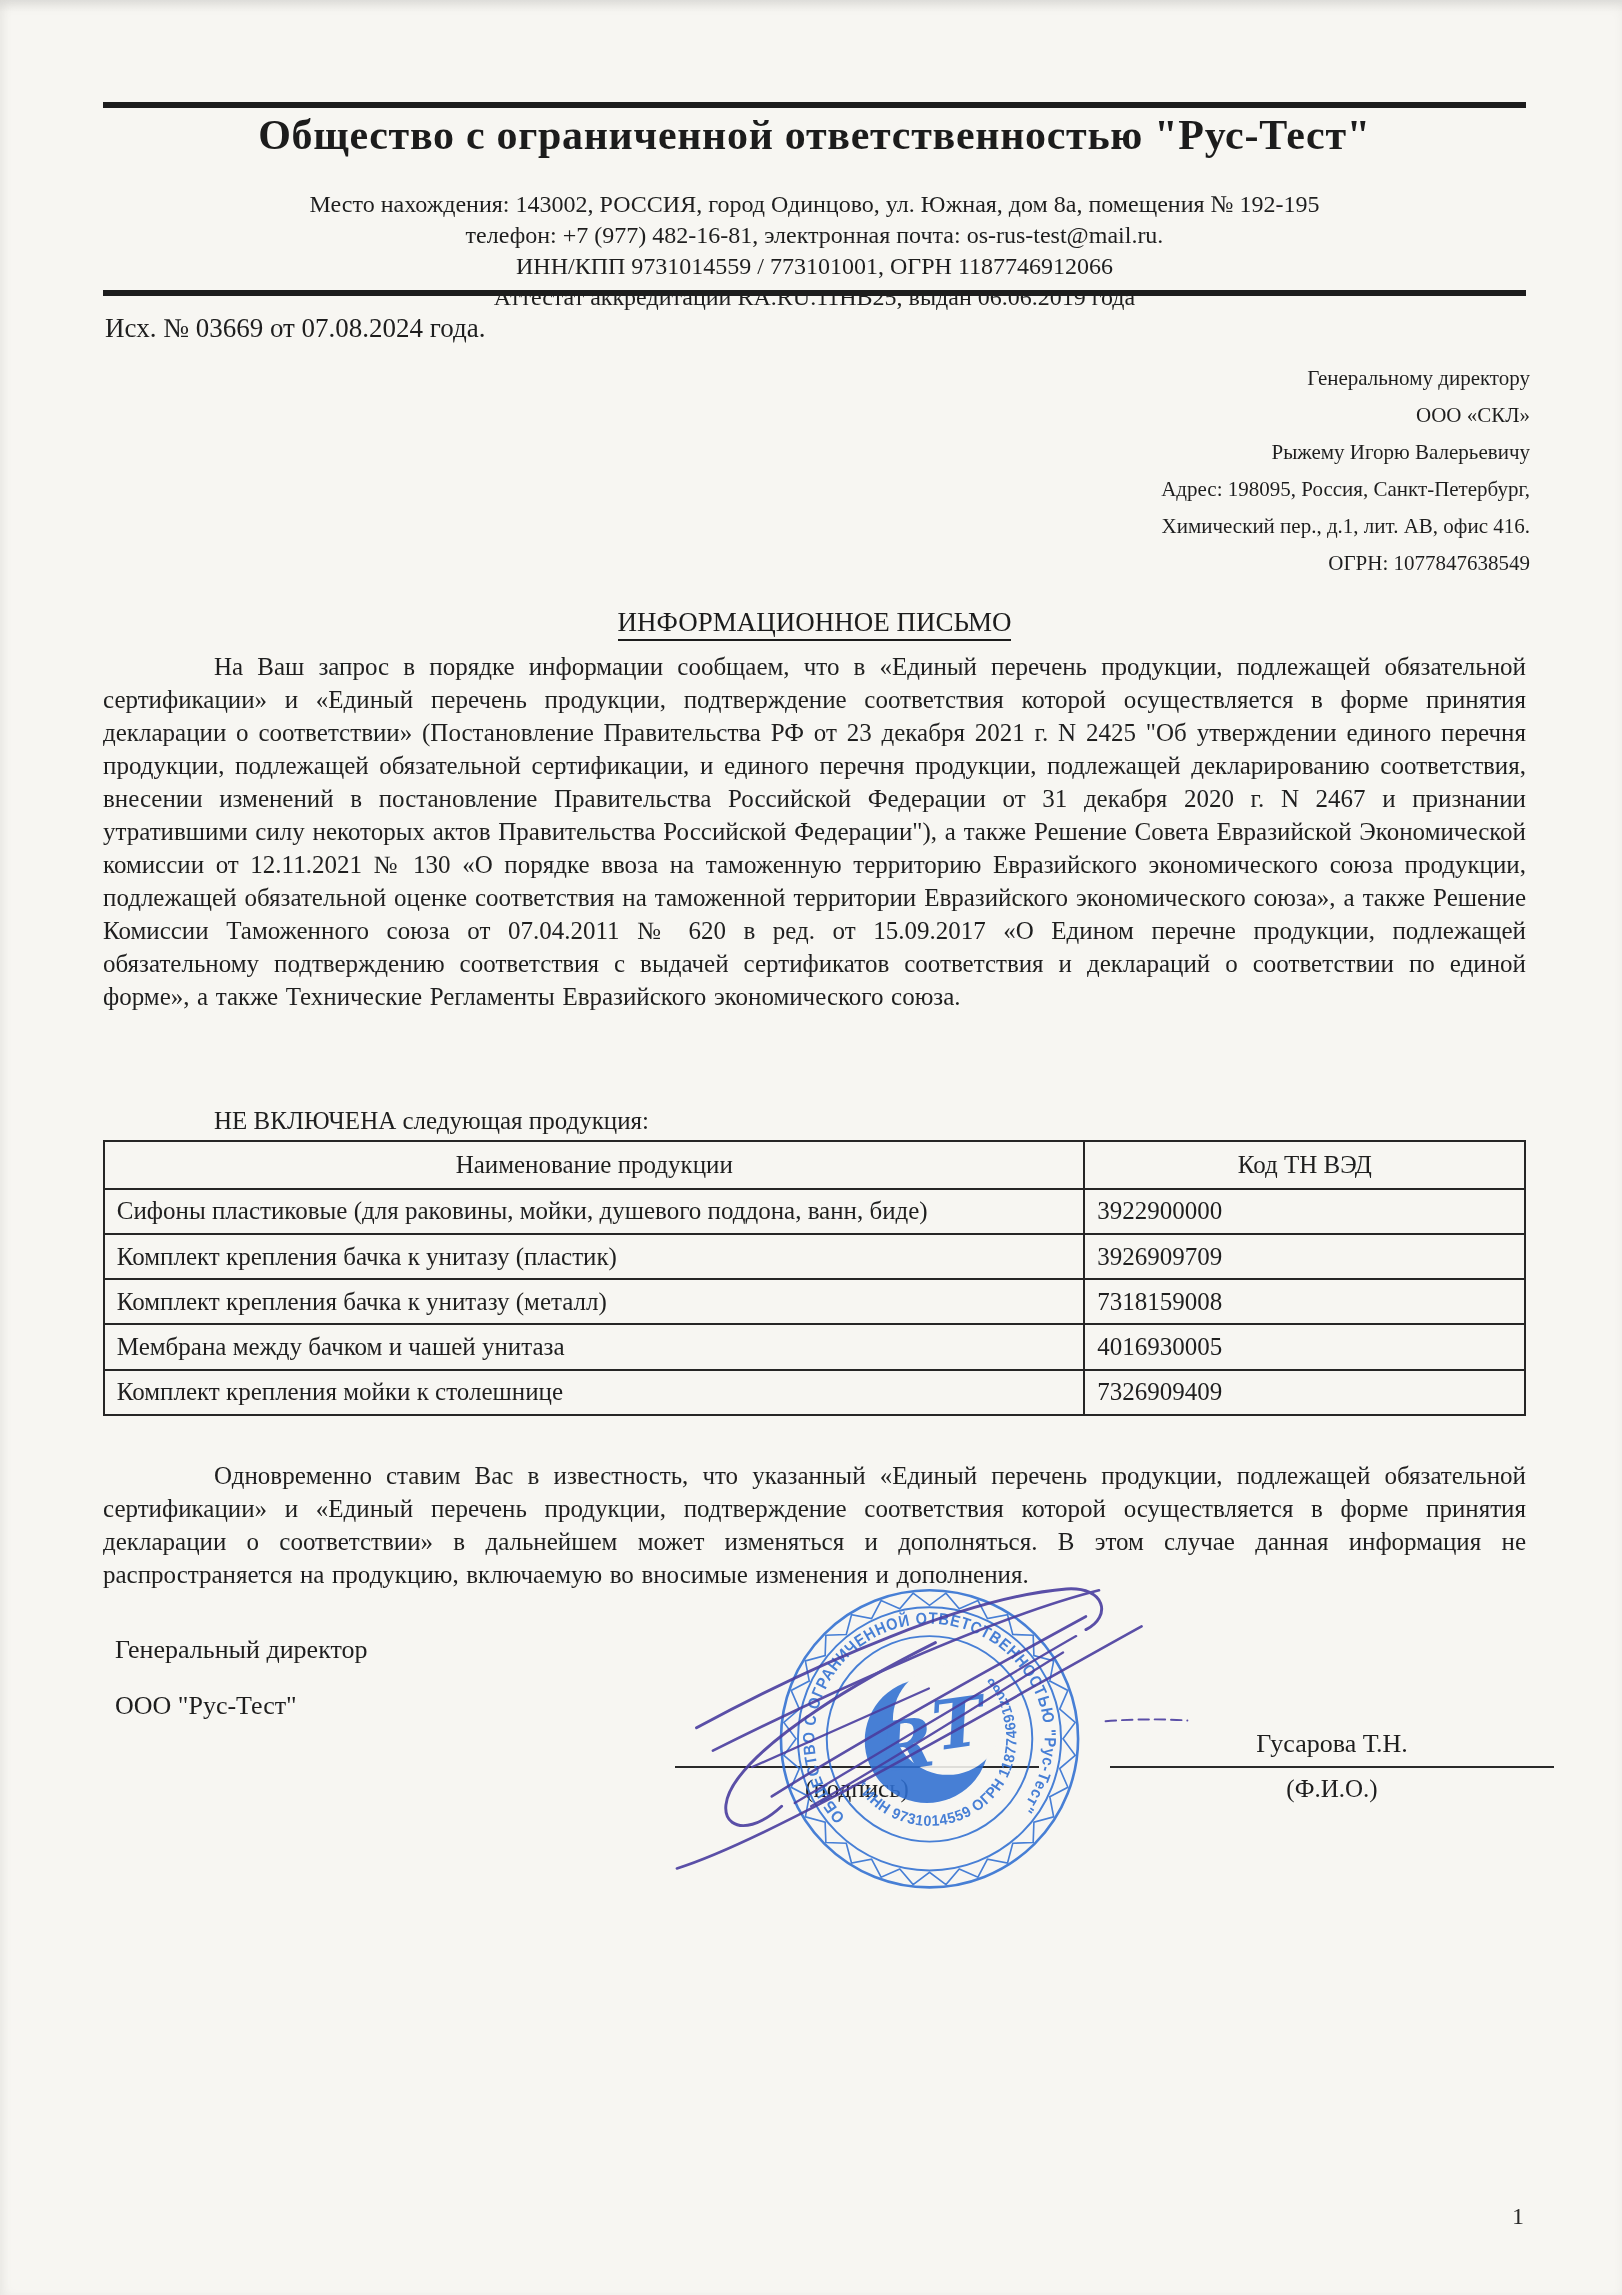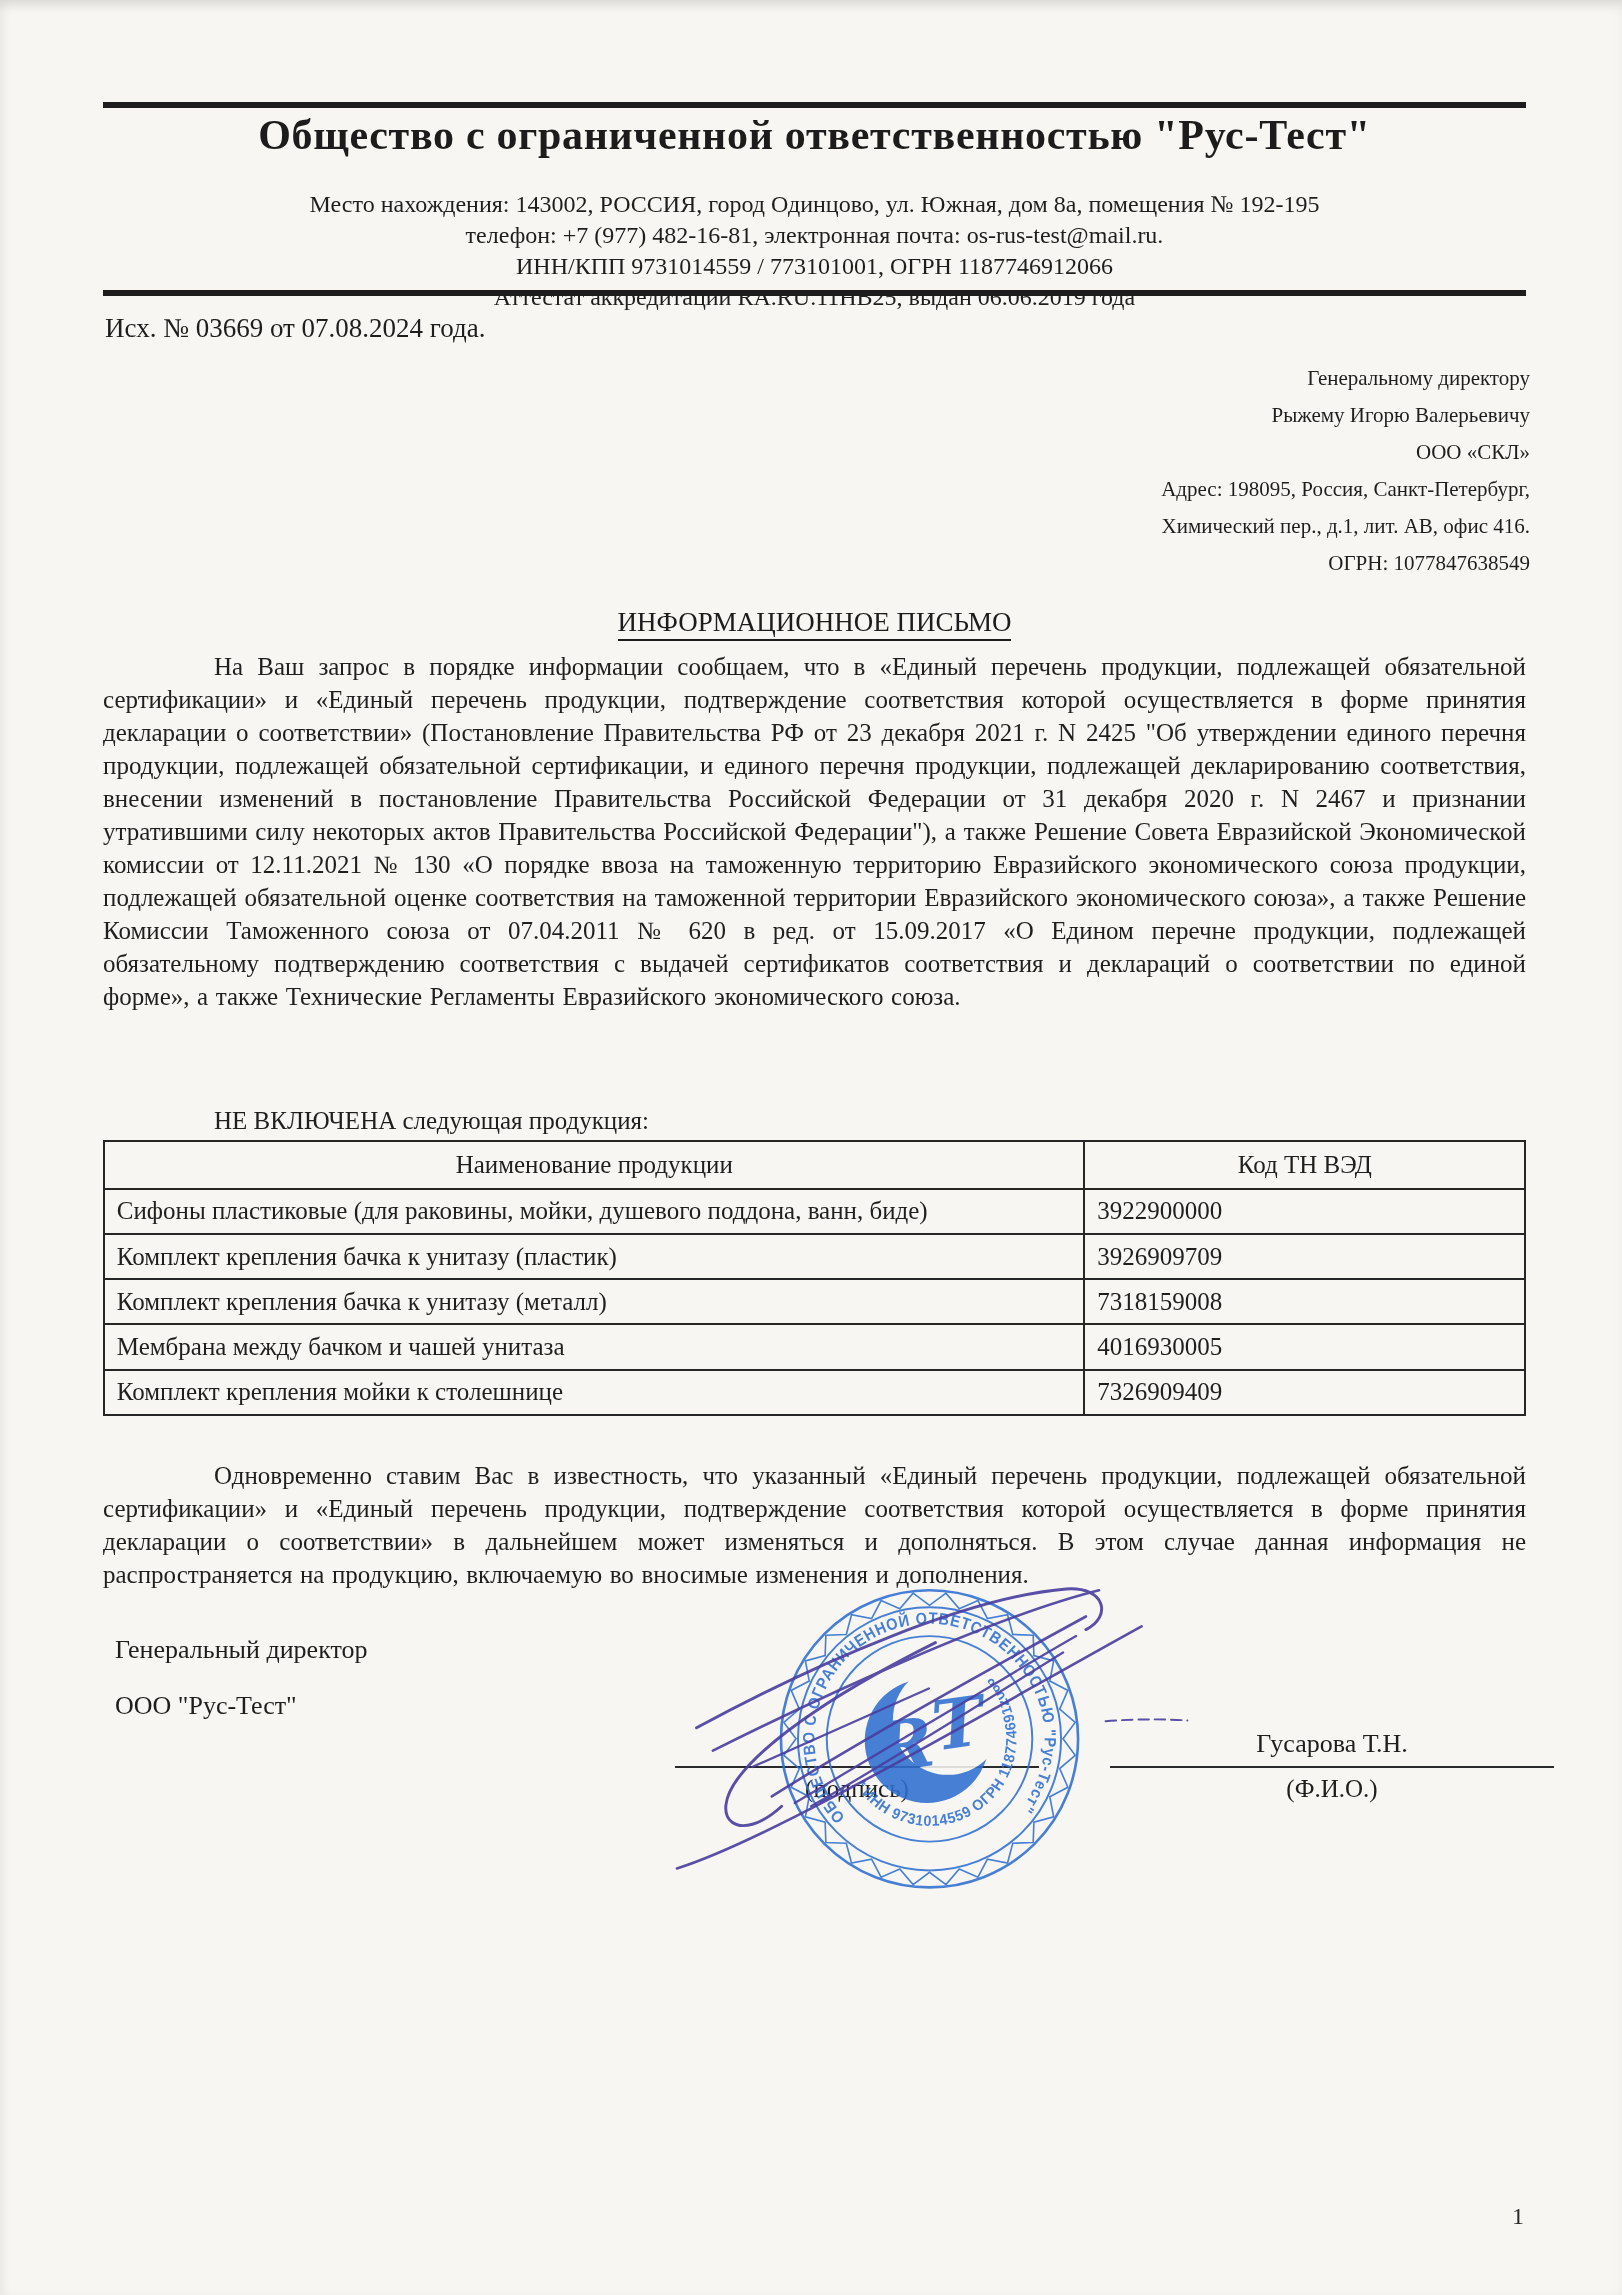--- a/index.html
+++ b/index.html
@@ -64,22 +64,22 @@
     <div>ИНН/КПП 9731014559 / 773101001, ОГРН 1187746912066</div>
     <div>Аттестат аккредитации RA.RU.11HB25, выдан 06.06.2019 года</div>
   </div>
 
   <div class="rule" style="top:290px;"></div>
 
   <div class="outgoing">Исх. № 03669 от 07.08.2024 года.</div>
 
   <div class="recipient">
     <div>Генеральному директору</div>
+    <div>ООО «СКЛ»</div>
     <div>Рыжему Игорю Валерьевичу</div>
-    <div>ООО «СКЛ»</div>
     <div>Адрес: 198095, Россия, Санкт-Петербург,</div>
     <div>Химический пер., д.1, лит. АВ, офис 416.</div>
     <div>ОГРН: 1077847638549</div>
   </div>
 
   <div class="doc-title">
     <span>ИНФОРМАЦИОННОЕ ПИСЬМО</span>
   </div>
 
   <div class="body-par" id="p1">На Ваш запрос в порядке информации сообщаем, что в «Единый перечень продукции, подлежащей обязательной сертификации» и «Единый перечень продукции, подтверждение соответствия которой осуществляется в форме принятия декларации о соответствии» (Постановление Правительства РФ от 23 декабря 2021 г. N 2425 "Об утверждении единого перечня продукции, подлежащей обязательной сертификации, и единого перечня продукции, подлежащей декларированию соответствия, внесении изменений в постановление Правительства Российской Федерации от 31 декабря 2020 г. N 2467 и признании утратившими силу некоторых актов Правительства Российской Федерации"), а также Решение Совета Евразийской Экономической комиссии от 12.11.2021 № 130 «О порядке ввоза на таможенную территорию Евразийского экономического союза продукции, подлежащей обязательной оценке соответствия на таможенной территории Евразийского экономического союза», а также Решение Комиссии Таможенного союза от 07.04.2011 № 620 в ред. от 15.09.2017 «О Едином перечне продукции, подлежащей обязательному подтверждению соответствия с выдачей сертификатов соответствия и деклараций о соответствии по единой форме», а также Технические Регламенты Евразийского экономического союза.</div>

